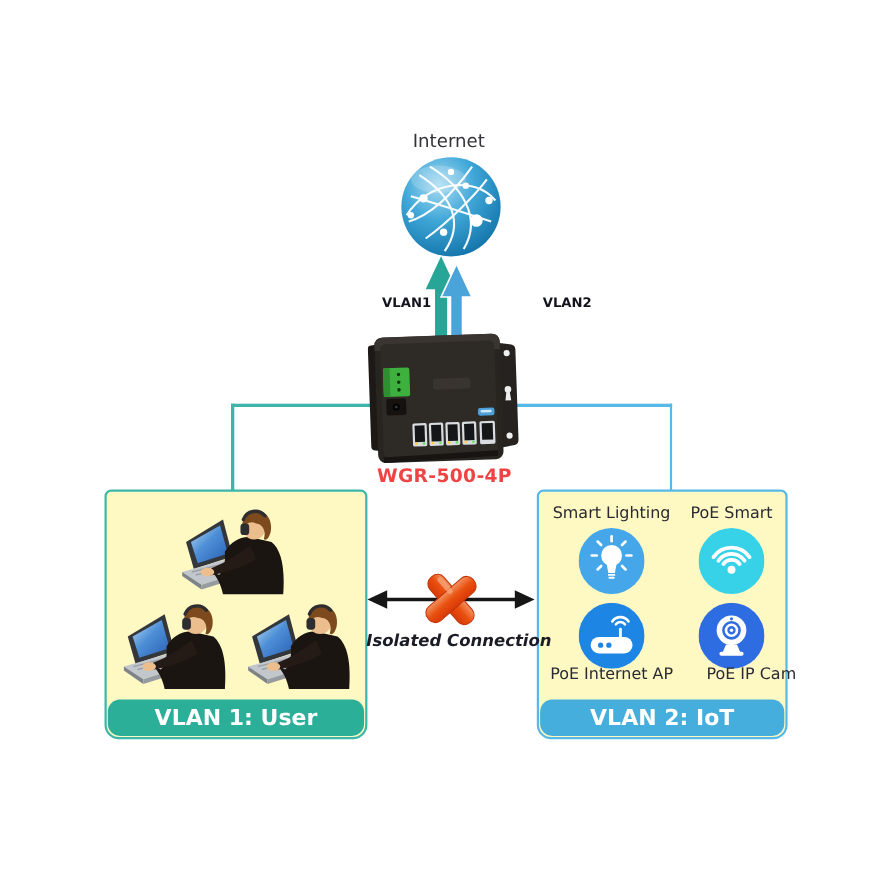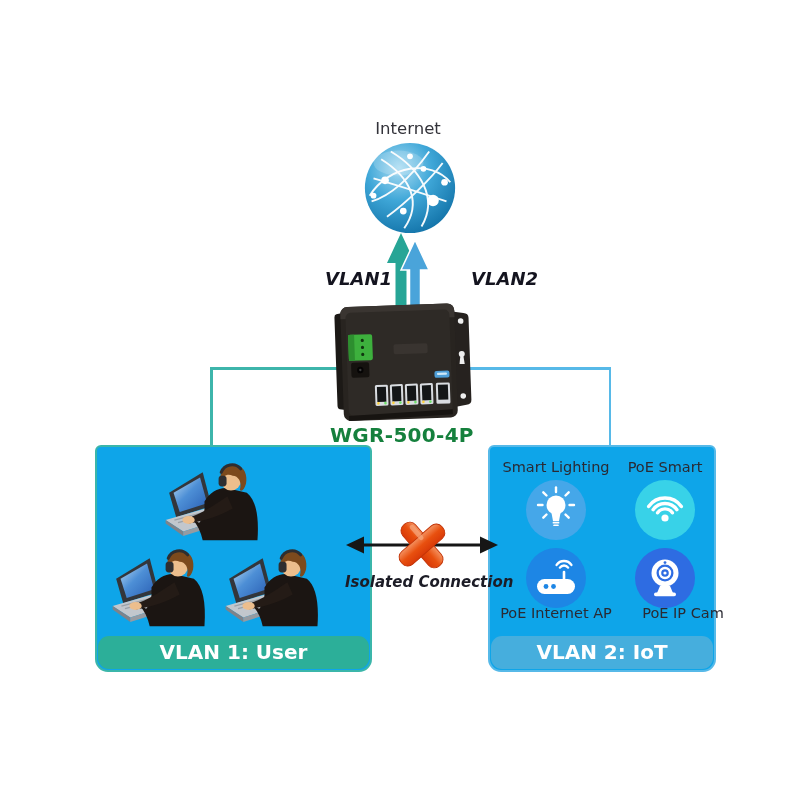--- a/index.html
+++ b/index.html
@@ -2,54 +2,54 @@
 <html><head>
 <meta charset="utf-8">
 <style>
   html,body{margin:0;padding:0;background:#ffffff;}
   .canvas{
     position:relative;width:800px;height:704px;background:#ffffff;overflow:hidden;
     font-family:"DejaVu Sans","Liberation Sans",sans-serif;
   }
   .abs{position:absolute;}
   .internet-lbl{left:338px;top:119px;width:140px;text-align:center;font-size:16.5px;color:#33333a;}
-  .vlan-arrow-lbl{top:268px;font-size:18px;font-weight:bold;font-style:italic;color:#14141f;}
+  .vlan-arrow-lbl{top:268px;font-size:12px;font-weight:bold;color:#14141f;}
   .vlan1-arrow-lbl{left:298px;width:94px;text-align:right;}
   .vlan2-arrow-lbl{left:428px;width:110px;text-align:right;}
-  .model-lbl{left:330px;top:423px;width:148px;font-size:20px;font-weight:bold;color:#15803d;letter-spacing:.3px;}
+  .model-lbl{left:330px;top:423px;width:148px;text-align:center;font-size:17px;font-weight:bold;color:#ef4444;letter-spacing:.3px;}
 
   
   .conn{background:var(--teal-line);z-index:1;}
   .conn-blue{background:var(--blue-line);}
 
   
   .uplink-arrows{left:385px;top:229px;z-index:2;}
 
   .globe{left:362px;top:140px;z-index:2;}
   .router{left:334px;top:299px;width:140px;height:130px;z-index:5;}
 
   
-  .vbox{width:235px;height:223px;background:#0ea5e9;border-radius:6px 6px 13px 13px;z-index:3;}
-  .vbox1{left:95px;top:445px;border:2px solid var(--teal-border);padding-left:38px;}
+  .vbox{width:235px;height:223px;background:#fef9c3;border-radius:6px 6px 13px 13px;z-index:3;}
+  .vbox1{left:95px;top:445px;border:2px solid var(--teal-border);}
   .vbox2{left:488px;top:445px;width:224px;border:2px solid var(--blue-border);}
   .banner{position:absolute;left:1px;right:1px;bottom:1px;height:33px;border-radius:11px 11px 11px 11px;
           text-align:center;line-height:33px;font-size:20px;font-weight:bold;color:#ffffff;}
   .banner1{background:var(--teal-banner);}
   .banner2{background:var(--blue-banner);}
 
   .person{position:absolute;width:106px;height:90px;}
   .p1{left:58px;top:13px;}
   .p2{left:5px;top:99px;}
   .p3{left:118px;top:99px;}
 
   .dev-lbl{position:absolute;font-size:14.5px;color:#2a2a33;text-align:center;white-space:nowrap;}
   .dev-icon{position:absolute;width:60px;height:60px;}
 
   
-  .iso{left:333px;top:516px;width:154px;height:78px;z-index:4;margin-left:12px;}
+  .iso{left:333px;top:516px;width:154px;height:78px;z-index:4;}
   .iso-lbl{position:absolute;left:0;top:57px;width:154px;text-align:center;
            font-size:15px;font-weight:bold;font-style:italic;color:#1c1c26;white-space:nowrap;}
 </style>
 </head>
 <body style="--teal-banner: #2caf99; --teal-border: #3bb6aa; --teal-line: #3db5ab; --arrow-teal: #27a596; --blue-banner: #46aedd; --blue-border: #57b9e8; --blue-line: #57b9e8; --arrow-blue: #4aa4da; --x-red: #e2430e; --link-arrow-black: #161616;">
 
 <svg width="0" height="0" style="position:absolute" aria-hidden="true">
   <defs>
     <linearGradient id="lcd" x1="0" y1="0" x2="1" y2="1">
       <stop offset="0" stop-color="#bcdcf4"></stop>

